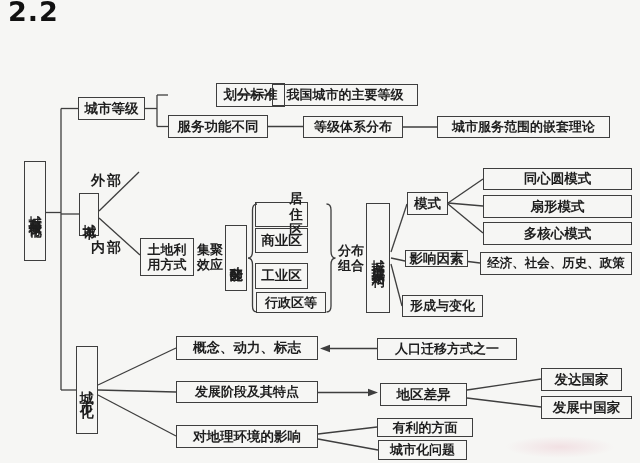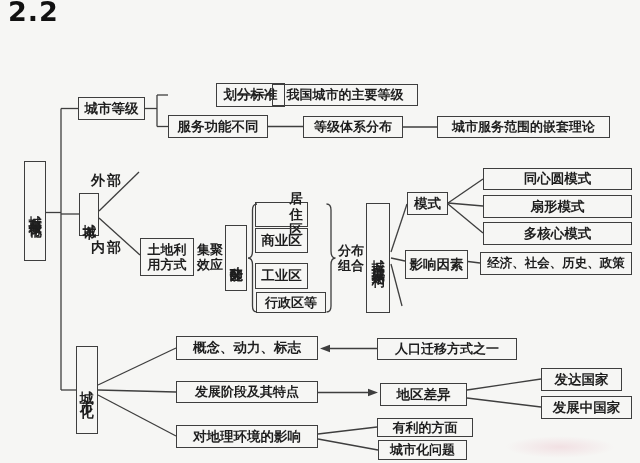--- a/index.html
+++ b/index.html
@@ -131,22 +131,23 @@
   <div class="node" style="left:255px;top:228px;width:53px;height:25px;font-size:13.5px;">商业区</div>
   <div class="node" style="left:255px;top:263px;width:53px;height:26px;font-size:13.5px;">工业区</div>
   <div class="node" style="left:256px;top:292px;width:70px;height:21px;font-size:13px;">行政区等</div>
   <div class="node plain" style="left:335px;top:242px;width:32px;height:32px;font-size:13px;">分布
 组合</div>
   <div class="node vert" style="left:366px;top:203px;width:24px;height:110px;font-size:13px;letter-spacing:3px;">城市地域结构</div>
   <div class="node" style="left:407px;top:192px;width:41px;height:23px;font-size:13.5px;">模式</div>
   <div class="node" style="left:483px;top:168px;width:149px;height:22px;font-size:13.5px;">同心圆模式</div>
   <div class="node" style="left:483px;top:195px;width:149px;height:23px;font-size:13.5px;">扇形模式</div>
   <div class="node" style="left:483px;top:222px;width:149px;height:23px;font-size:13.5px;">多核心模式</div>
-  <div class="node" style="left:405px;top:250px;width:63px;height:29px;font-size:13.5px;">影响因素</div>
+  <div class="node" style="left:405px;top:250px;width:63px;height:17px;font-size:13.5px;">影响因素</div>
   <div class="node" style="left:480px;top:252px;width:152px;height:23px;font-size:12.5px;">经济、社会、历史、政策</div>
+  <div class="node" style="left:402px;top:295px;width:81px;height:22px;font-size:13px;">形成与变化</div>
 
   <div class="node vert" style="left:76px;top:346px;width:22px;height:88px;font-size:14px;letter-spacing:7px;">城市化</div>
   <div class="node" style="left:176px;top:336px;width:142px;height:24px;font-size:13.5px;">概念、动力、标志</div>
   <div class="node" style="left:377px;top:338px;width:140px;height:22px;font-size:13px;">人口迁移方式之一</div>
   <div class="node" style="left:176px;top:381px;width:142px;height:22px;font-size:13px;">发展阶段及其特点</div>
   <div class="node" style="left:380px;top:383px;width:87px;height:23px;font-size:13.5px;">地区差异</div>
   <div class="node" style="left:541px;top:368px;width:81px;height:23px;font-size:13.5px;">发达国家</div>
   <div class="node" style="left:541px;top:396px;width:91px;height:23px;font-size:13.5px;">发展中国家</div>
   <div class="node" style="left:176px;top:425px;width:142px;height:23px;font-size:13.5px;">对地理环境的影响</div>
   <div class="node" style="left:377px;top:418px;width:96px;height:19px;font-size:13px;">有利的方面</div>

